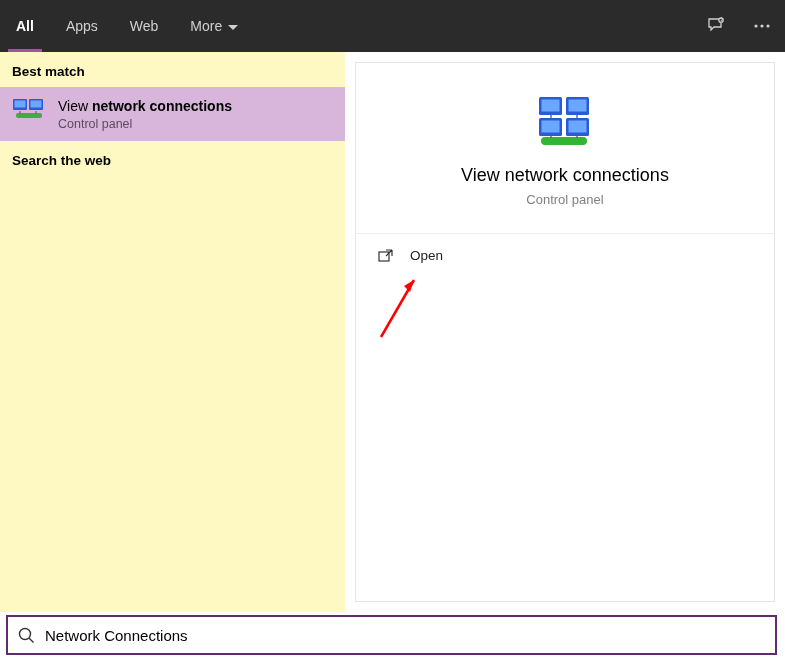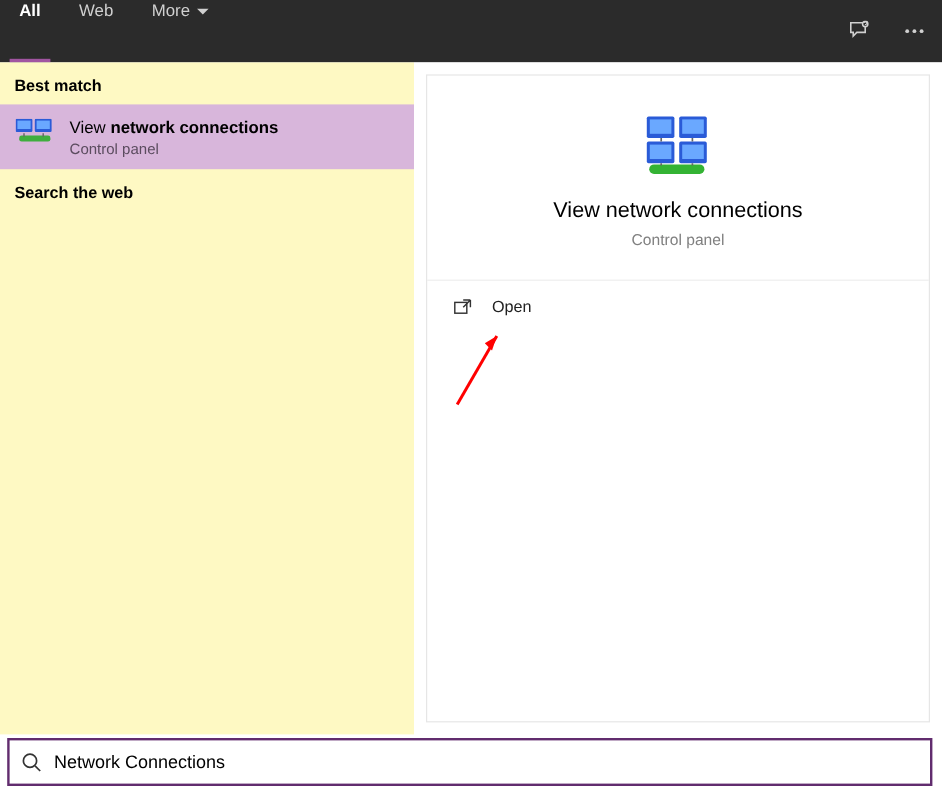--- a/index.html
+++ b/index.html
@@ -9,21 +9,21 @@
       background: #2b2b2b;
       height: 52px;
       display: flex;
       align-items: stretch;
       color: #fff;
       font-size: 14px;
     }
     .tab {
       padding: 0 16px;
       display: flex;
-      align-items: flex-start;
+      align-items: center;
       cursor: pointer;
       position: relative;
       color: #d0d0d0;
     }
     .tab.active {
       color: #fff;
       font-weight: 600;
     }
     .tab.active::after {
       content: "";
@@ -180,20 +180,23 @@
       flex: 1;
       font-family: inherit;
     }
   </style>
 </head>
 <body>
 
 <div class="top-bar">
   <div class="tab active">
       <span>All</span>
+    </div>
+  <div class="tab">
+      <span>Apps</span>
     </div>
   <div class="tab">
       <span>Web</span>
     </div>
   <div class="tab">
     <span>More</span>
     <span class="chev-down">
       <svg width="10" height="6" viewBox="0 0 10 6">
           <path d="M0 0 L5 5 L10 0 Z" fill="#d0d0d0"></path>
         </svg>

